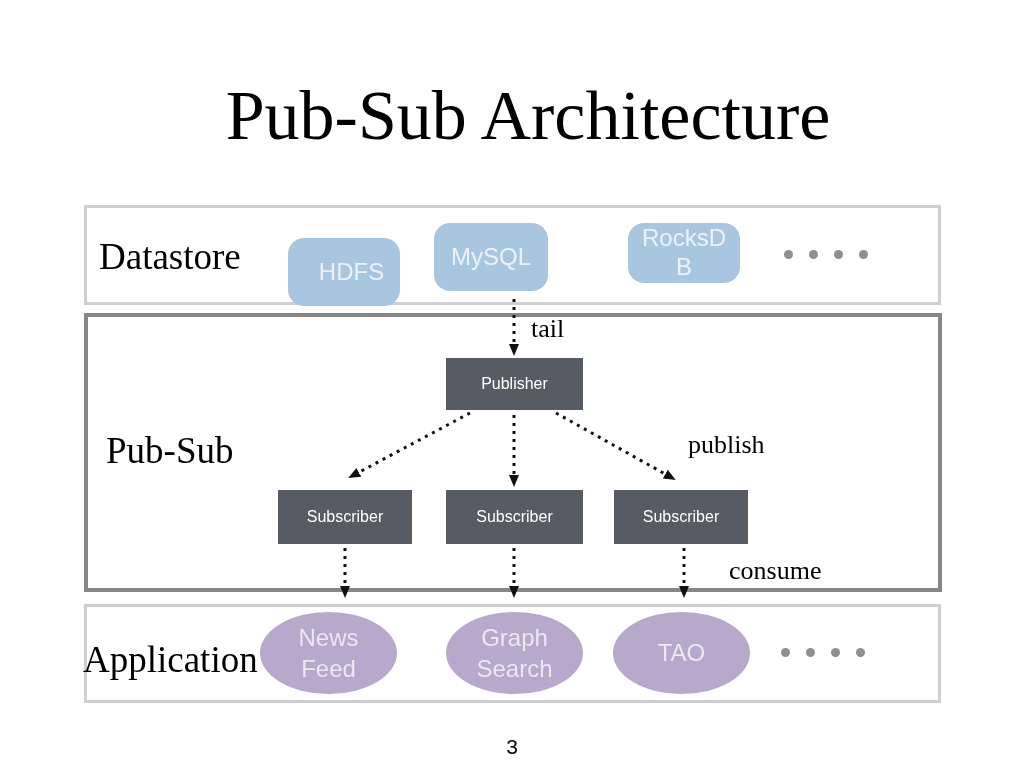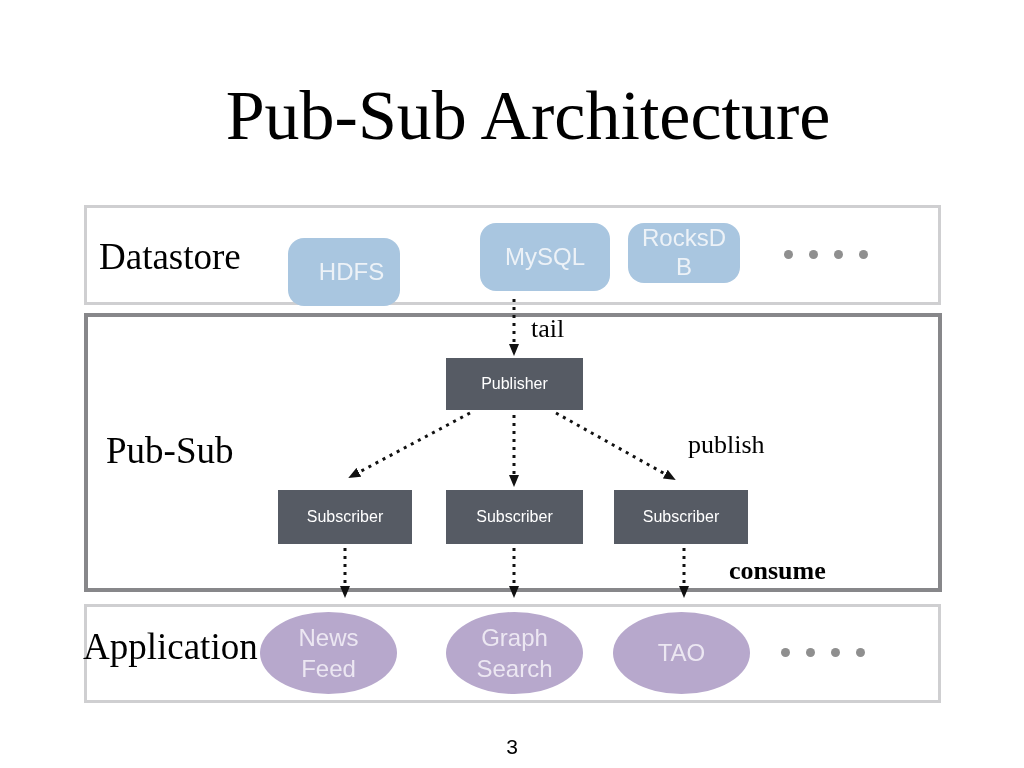--- a/index.html
+++ b/index.html
@@ -56,24 +56,24 @@
 <div class="stage">
 
   <h1 class="title">Pub-Sub Architecture</h1>
 
   <div class="band light" style="left:84px; top:205px; width:857px; height:100px;"></div>
   <div class="band dark" style="left:84px; top:313px; width:858px; height:279px;"></div>
   <div class="band light" style="left:84px; top:604px; width:857px; height:99px;"></div>
 
   <div class="band-label" style="left:106px; top:429px;">Pub-Sub</div>
   <div class="band-label" style="left:99px; top:235px;">Datastore</div>
-  <div class="band-label" style="left:83px; top:625px;">Application</div>
+  <div class="band-label" style="left:83px; top:638px;">Application</div>
 
   <div class="node blue" style="left:288px; top:238px; width:112px; height:68px;padding-left:23px;">HDFS</div>
-  <div class="node blue" style="left:480px; top:223px; width:130px; height:68px;">MySQL</div>
+  <div class="node blue" style="left:434px; top:223px; width:114px; height:68px;">MySQL</div>
   <div class="node blue break-all" style="left:628px; top:223px; width:112px; height:60px;">RocksDB</div>
 
   <div class="dots" style="left:784px; top:250px;">
     <span class="dot"></span>
     <span class="dot"></span>
     <span class="dot"></span>
     <span class="dot"></span>
   </div>
 
   <div class="node darkbox" style="left:446px; top:358px; width:137px; height:52px;">Publisher</div>
@@ -87,21 +87,21 @@
 
   <div class="dots" style="left:781px; top:648px;">
     <span class="dot"></span>
     <span class="dot"></span>
     <span class="dot"></span>
     <span class="dot"></span>
   </div>
 
   <div class="edge-label" style="left:531px; top:314px;">tail</div>
   <div class="edge-label" style="left:688px; top:430px;">publish</div>
-  <div class="edge-label" style="left:729px; top:556px;font-weight:bold;">consume</div>
+  <div class="edge-label" style="left:729px; top:556px;">consume</div>
 
   <svg class="overlay" width="1024" height="768">
     <defs>
       <marker id="ah" markerUnits="userSpaceOnUse" markerWidth="12" markerHeight="10" refX="10" refY="5" orient="auto">
         <path d="M0,0 L12,5 L0,10 Z" fill="#111111"></path>
       </marker>
     </defs>
     <line x1="514" y1="299" x2="514" y2="354" marker-end="url(#ah)"></line>
     <line x1="470" y1="413" x2="350" y2="477" marker-end="url(#ah)"></line>
     <line x1="514" y1="415" x2="514" y2="485" marker-end="url(#ah)"></line>

